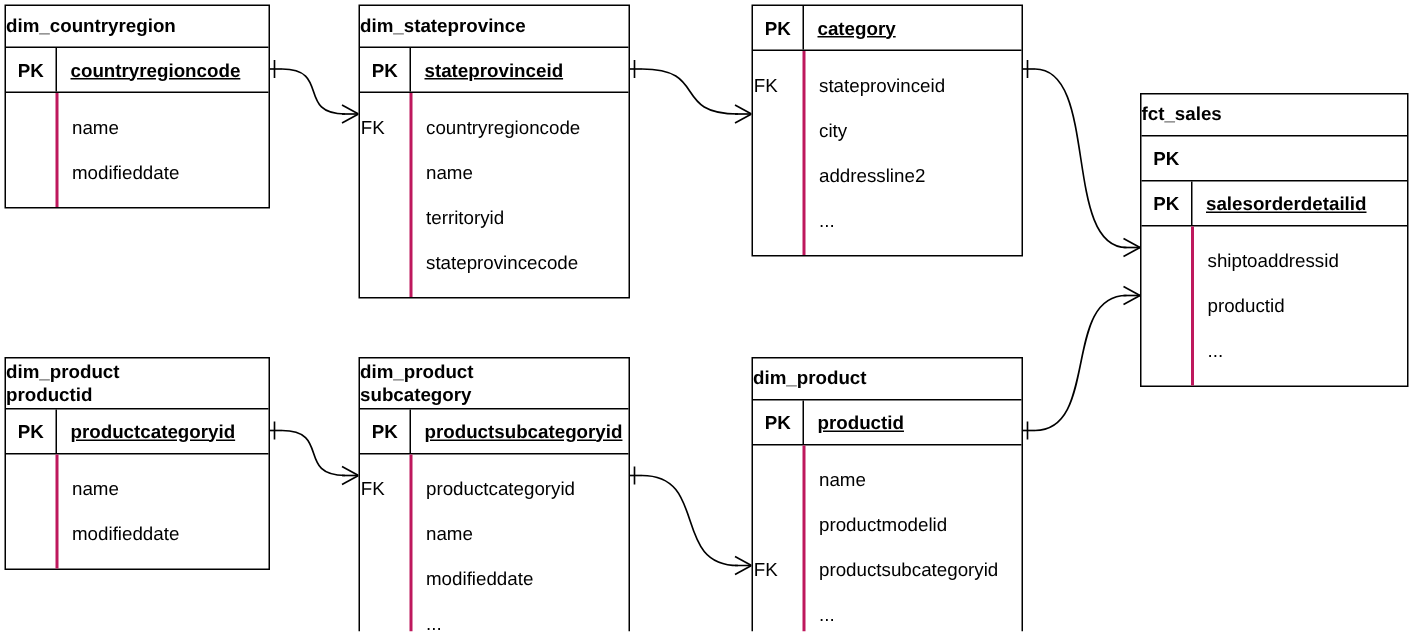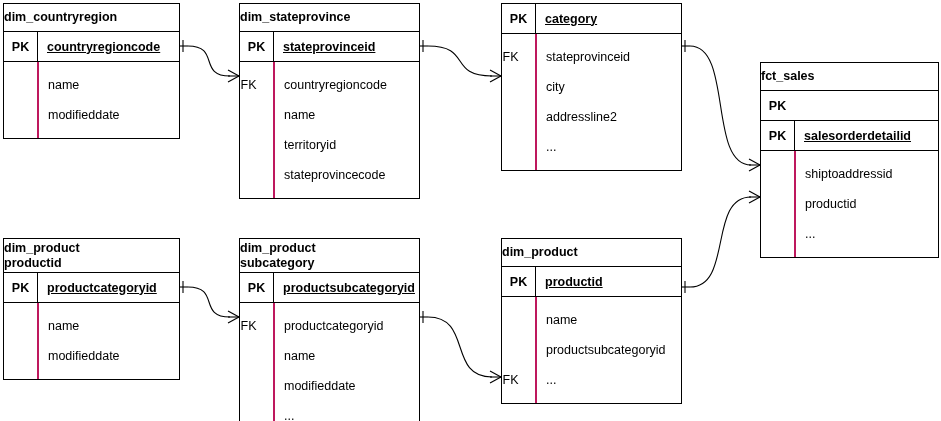--- a/index.html
+++ b/index.html
@@ -309,19 +309,20 @@
           <div class="fieldcol divider">
             <span class="pk-name">productid</span>
           </div>
         </div>
         <div class="body-block">
           <div class="body-keycol">
             <div class="klabel" style="top: 68px;">FK</div>
           </div>
           <div class="body-fields" style="padding-top: 8px; padding-bottom: 8px;">
             <div class="bfield">name</div>
+            <div class="bfield">productmodelid</div>
             <div class="bfield">productsubcategoryid</div>
             <div class="bfield">...</div>
           </div>
         </div>
       </div>
     </div>
 </div>
 
 </body></html>

